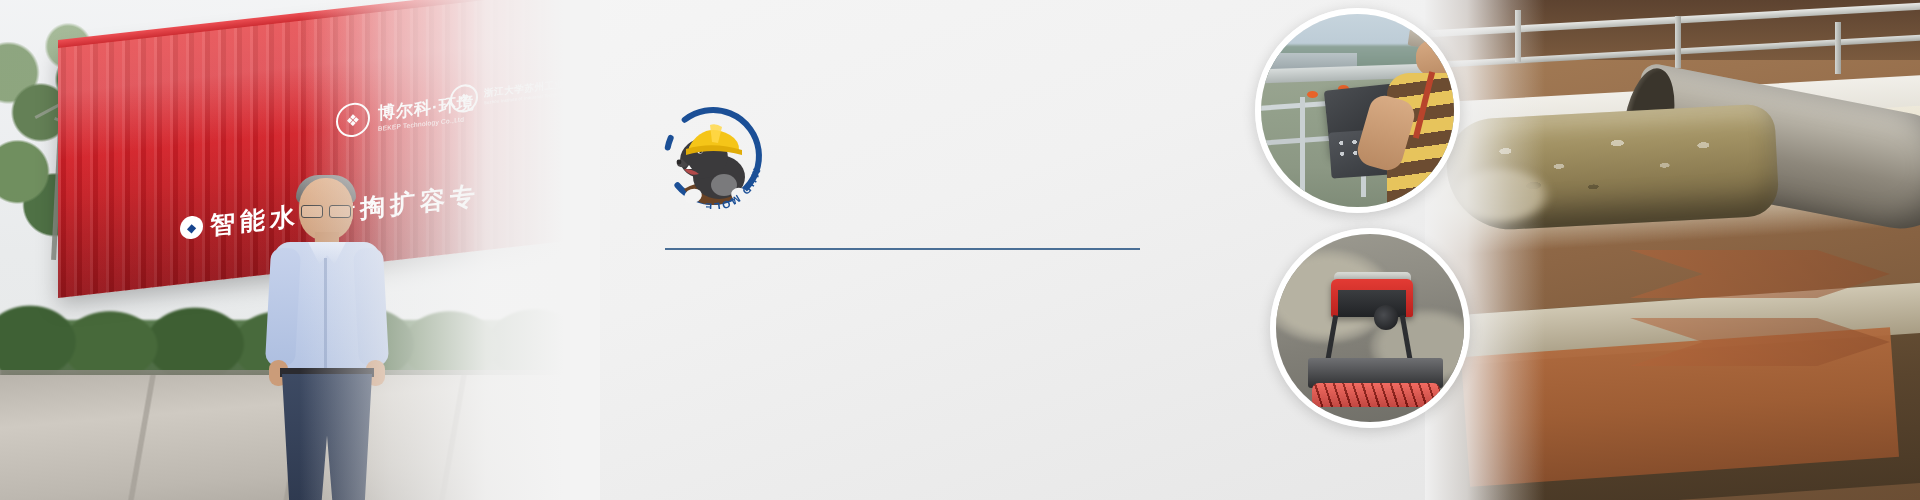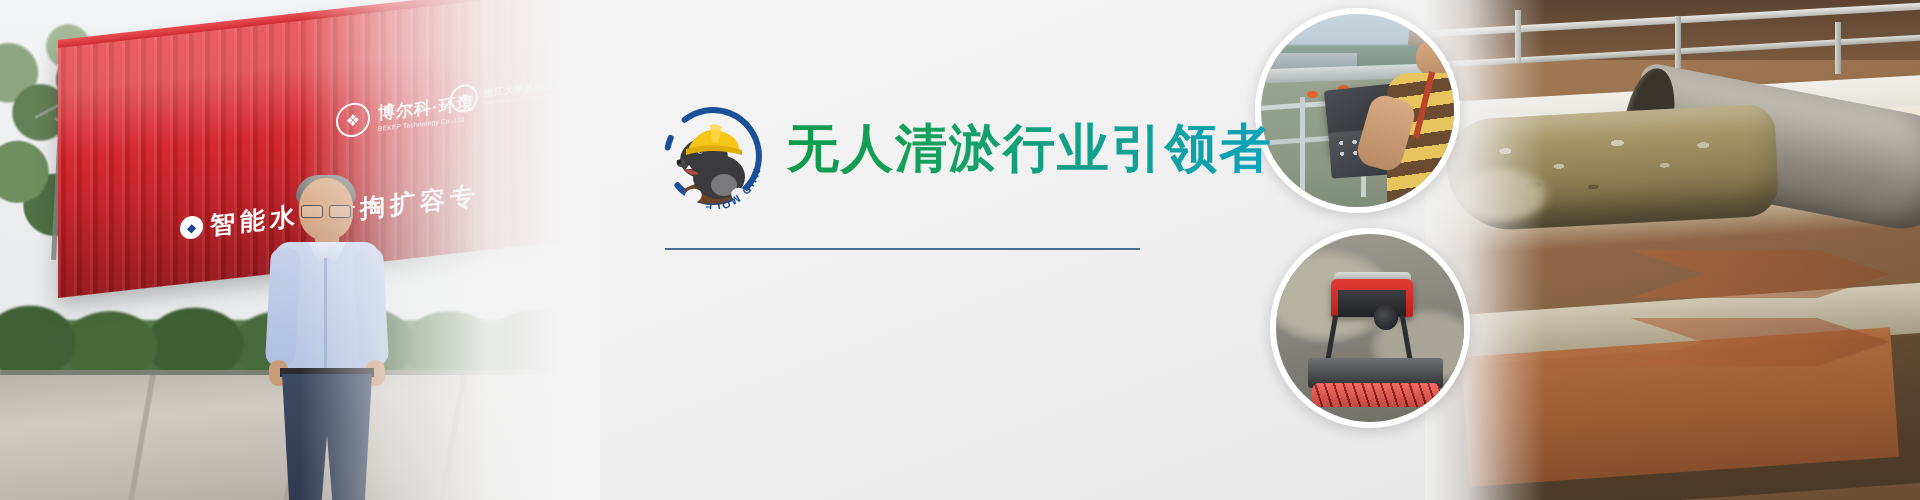--- a/index.html
+++ b/index.html
@@ -567,18 +567,17 @@
 
         <defs>
           <path id="arcpath" d="M94 62 A44 44 0 0 1 44 100" fill="none"></path>
         </defs>
         <text font-family="'Liberation Sans',sans-serif" font-size="10.5" font-weight="bold" fill="#1b4f96" letter-spacing="1.2">
           <textPath href="#arcpath" startOffset="4%">MUD MOLE</textPath>
         </text>
       </svg>
     </div>
 
-    <div class="headline">无人清淤行业引领者</div>
 
     <div class="divider"></div>
   </div>
 
 </div>
 
 </body></html>

